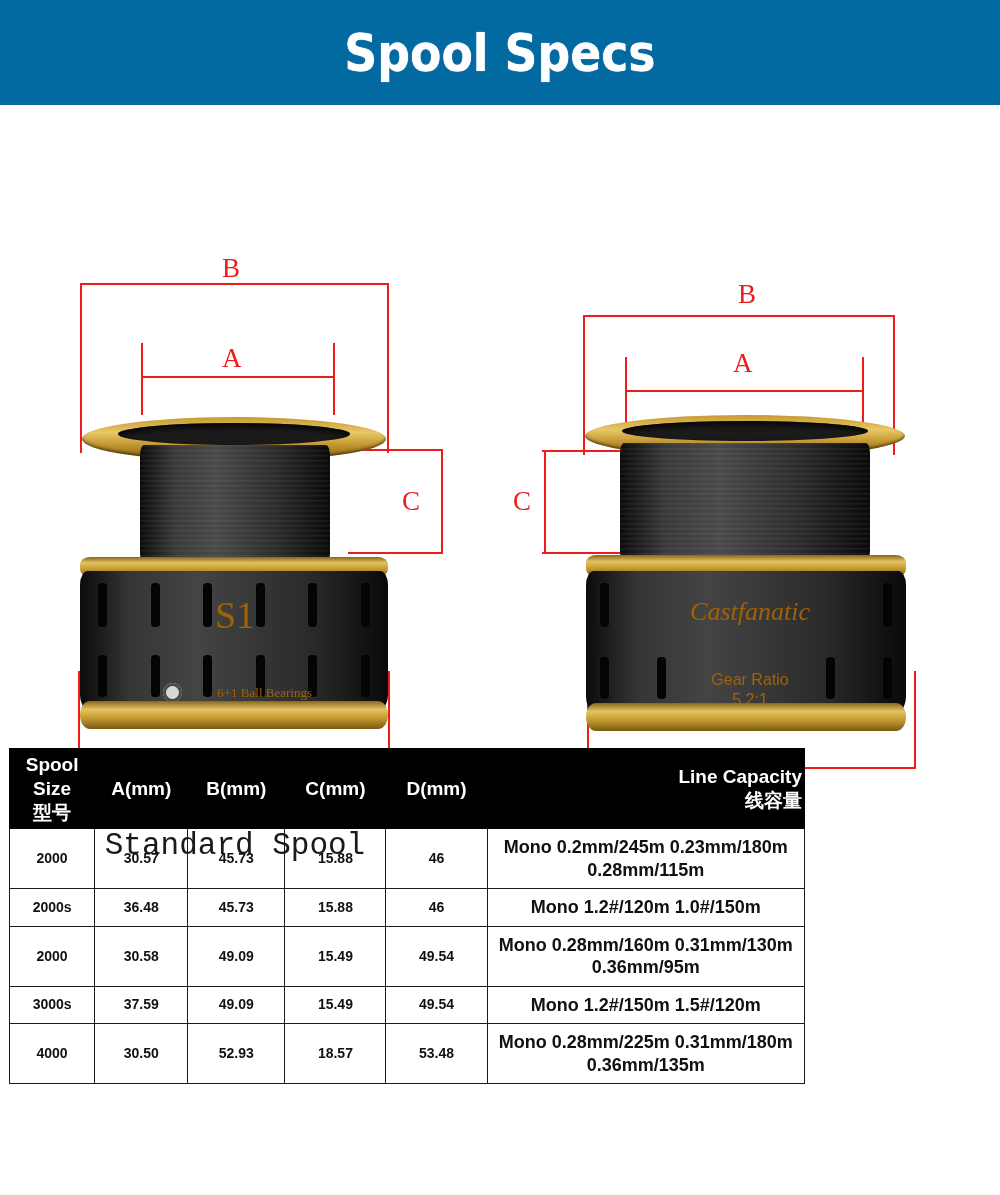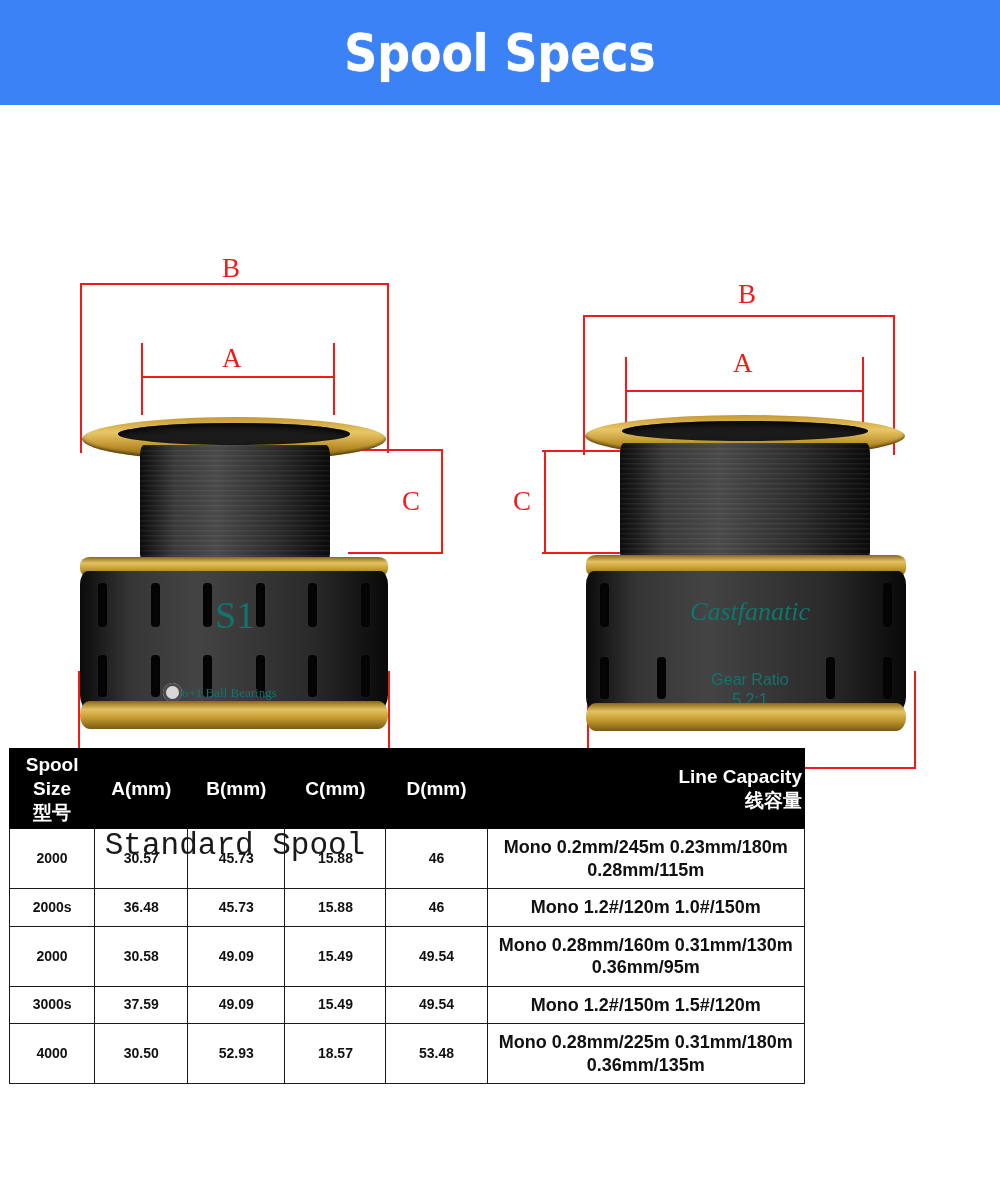--- a/index.html
+++ b/index.html
@@ -10,21 +10,21 @@
     background: #ffffff;
     font-family: "Liberation Sans", sans-serif;
     overflow: hidden;
     position: relative;
   }
 
   
   .header {
     width: 1000px;
     height: 105px;
-    background: #3b82f6;
+    background: #0369a1;
     display: flex;
     align-items: center;
     justify-content: center;
   }
   .header-title {
     color: #ffffff;
     font-family: "DejaVu Sans", sans-serif;
     font-weight: bold;
     font-size: 52px;
     letter-spacing: 0px;
@@ -80,21 +80,21 @@
   }
   .slot {
     width: 9px;
     height: 100%;
     background: #050505;
     border-radius: 4px;
     box-shadow: inset 0 0 3px #000, 0 0 1px rgba(255,255,255,.12);
   }
   .spool-label {
     position: absolute;
-    color: #0f766e;
+    color: #a16207;
     text-align: center;
   }
 
   
   .dim-line { position: absolute; background: #ef1c1c; }
   .dim-h { height: 2px; }
   .dim-v { width: 2px; }
   .dim-label {
     position: absolute;
     color: #ef1c1c;
@@ -199,21 +199,21 @@
       <div class="slot"></div>
       <div class="slot"></div>
       <div class="slot"></div>
       <div class="slot"></div>
       <div class="slot"></div>
     </div>
 
     <div class="spool-label" style="left:170px; top:488px; width:130px; font-family:'Liberation Serif',serif; font-size:38px;">S1</div>
 
     <div style="position:absolute; left:163px; top:578px; width:19px; height:19px; border-radius:50%; background:#d8d8d8; box-shadow:inset 0 0 0 3px #4a4a4a;"></div>
-    <div class="spool-label" style="left:182px; top:580px; width:130px; text-align:left; font-size:13px; font-family:'Liberation Serif',serif;">6+1 Ball Bearings</div>
+    <div class="spool-label" style="left:182px; top:580px; width:130px; text-align:right; font-size:13px; font-family:'Liberation Serif',serif;">6+1 Ball Bearings</div>
 
     <div class="gold-band" style="left:80px; top:596px; width:308px; height:28px; border-radius:10px/14px;"></div>
 
     <div class="caption" style="left:80px; top:723px; width:310px;font-family:Liberation Mono, monospace;">Standard Spool</div>
   </div>
 
   <div class="spool-wrap">
 
     <div class="dim-line dim-v" style="left:583px; top:210px; height:140px;"></div>
     <div class="dim-line dim-v" style="left:893px; top:210px; height:140px;"></div>

